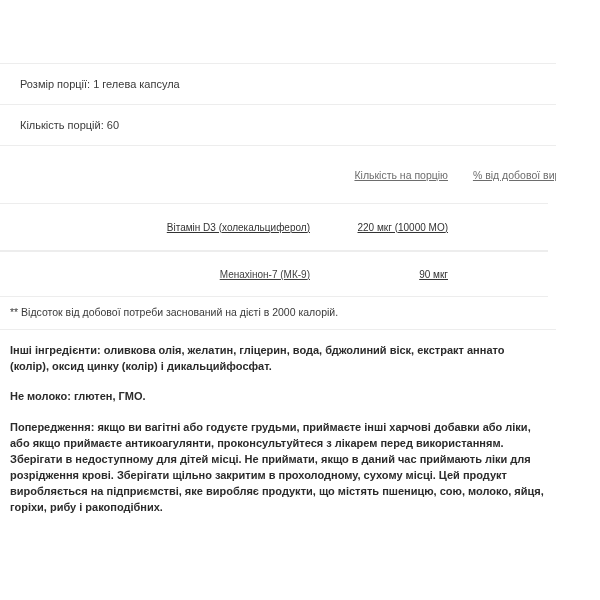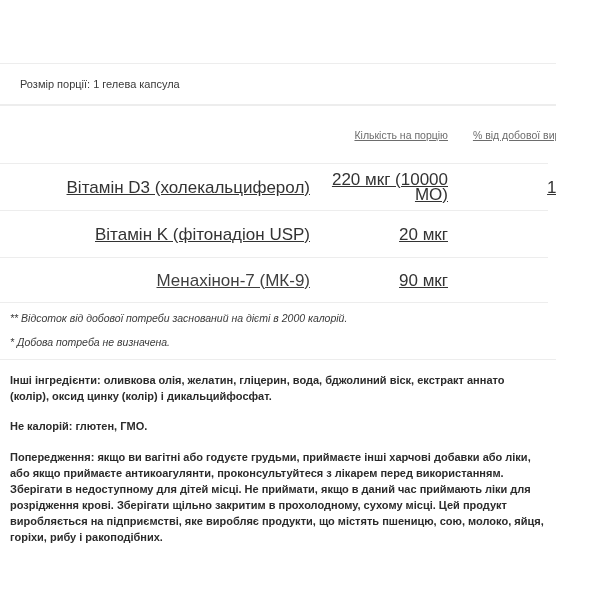--- a/index.html
+++ b/index.html
@@ -68,21 +68,21 @@
     line-height: 14px;
     color: #6d6d6d;
     vertical-align: middle;
   }
   .hdr-row th.h-name { padding-left: 10px; }
   .hdr-row th.h-amt  { padding-left: 0px; }
   .hdr-row th.h-dv   { padding-left: 0px; }
 
   .nut-row td {
     height: 46px;
-    font-size: 17px;
+    font-size: 10px;
     line-height: 15px;
     color: #333333;
   }
   .nut-row.is-sub td { height: 44px; }
 
   .cell-name {
     padding-left: 10px;
     font-weight: bold;
     color: #2f2f2f;
   }
@@ -107,21 +107,20 @@
   
   .footnotes {
     padding-top: 8px;
   }
   .footnote {
     font-size: 10.5px;
     line-height: 14px;
     color: #3a3a3a;
     padding: 0 10px 0 10px;
     margin: 0 0 10px 0;
-    font-style: italic;
   }
 
   
   .lower {
     padding: 0 10px;
   }
   .para {
     font-size: 11px;
     line-height: 16px;
     color: #2b2b2b;
@@ -141,20 +140,23 @@
   <div class="spacer-top"></div>
 
   <div class="rule-full"></div>
 
   <div class="serving-block">
     <div class="serving-row">Розмір порції: 1 гелева капсула</div>
   </div>
 
   <div class="rule-full"></div>
 
+  <div class="serving-block">
+    <div class="serving-row">Кількість порцій: 60</div>
+  </div>
 
   <div class="rule-full"></div>
 
   <table class="nutrition-table">
     <colgroup>
       <col class="c-name">
         <col class="c-amt">
         <col class="c-dv">
     </colgroup>
     <thead>
@@ -175,25 +177,20 @@
         <td class="cell-name">Вітамін D3 (холекальциферол)</td>
         <td class="cell-amt">220 мкг (10000 МО)</td>
         <td class="cell-dv">1250%</td>
       </tr>
       <tr class="row-sep">
         <td colspan="3">
             <div class="sep-line"></div>
           </td>
       </tr>
 
-      <tr class="nut-row">
-        <td class="cell-name">Вітамін K (фітонадіон USP)</td>
-        <td class="cell-amt">20 мкг</td>
-        <td class="cell-dv">17%</td>
-      </tr>
       <tr class="row-sep">
         <td colspan="3">
             <div class="sep-line"></div>
           </td>
       </tr>
 
       <tr class="nut-row is-sub">
         <td class="cell-name">Менахінон-7 (МК-9)</td>
         <td class="cell-amt">90 мкг</td>
         <td class="cell-dv">*</td>
@@ -201,24 +198,23 @@
       <tr class="row-sep">
         <td colspan="3">
             <div class="sep-line"></div>
           </td>
       </tr>
     </tbody>
   </table>
 
   <div class="footnotes">
     <p class="footnote">** Відсоток від добової потреби заснований на дієті в 2000 калорій.</p>
-    <p class="footnote">* Добова потреба не визначена.</p>
   </div>
 
   <div class="rule-full"></div>
 
   <div class="lower">
     <p class="para ingredients">Інші інгредієнти: оливкова олія, желатин, гліцерин, вода, бджолиний віск, екстракт аннато (колір), оксид цинку (колір) і дикальцийфосфат.</p>
-    <p class="para free-of">Не калорій: глютен, ГМО.</p>
+    <p class="para free-of">Не молоко: глютен, ГМО.</p>
     <p class="para warning">Попередження: якщо ви вагітні або годуєте грудьми, приймаєте інші харчові добавки або ліки, або якщо приймаєте антикоагулянти, проконсультуйтеся з лікарем перед використанням. Зберігати в недоступному для дітей місці. Не приймати, якщо в даний час приймають ліки для розрідження крові. Зберігати щільно закритим в прохолодному, сухому місці. Цей продукт виробляється на підприємстві, яке виробляє продукти, що містять пшеницю, сою, молоко, яйця, горіхи, рибу і ракоподібних.</p>
   </div>
 
 </div>
 
 </body></html>

